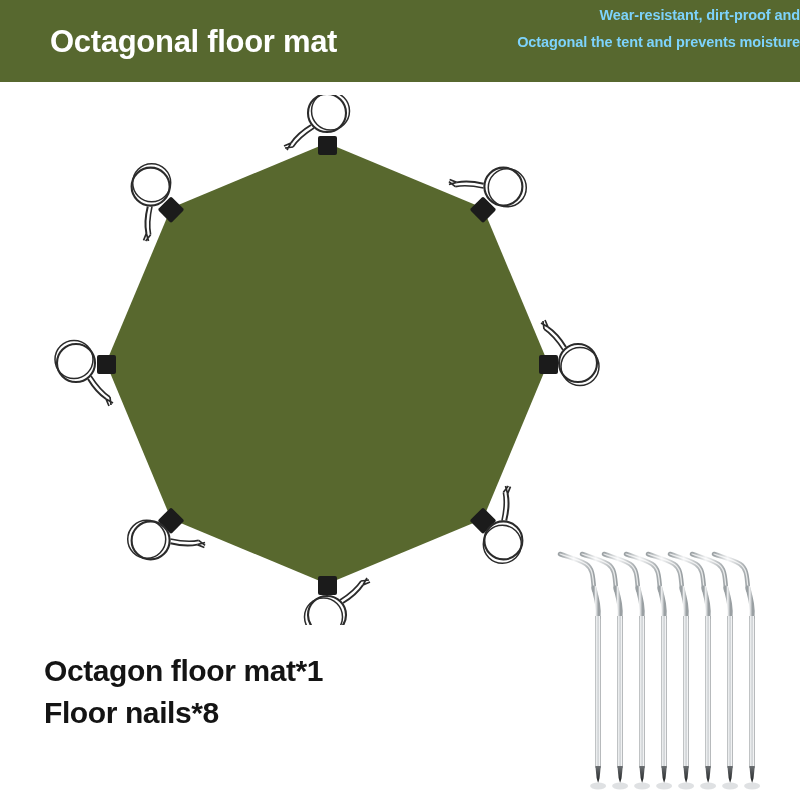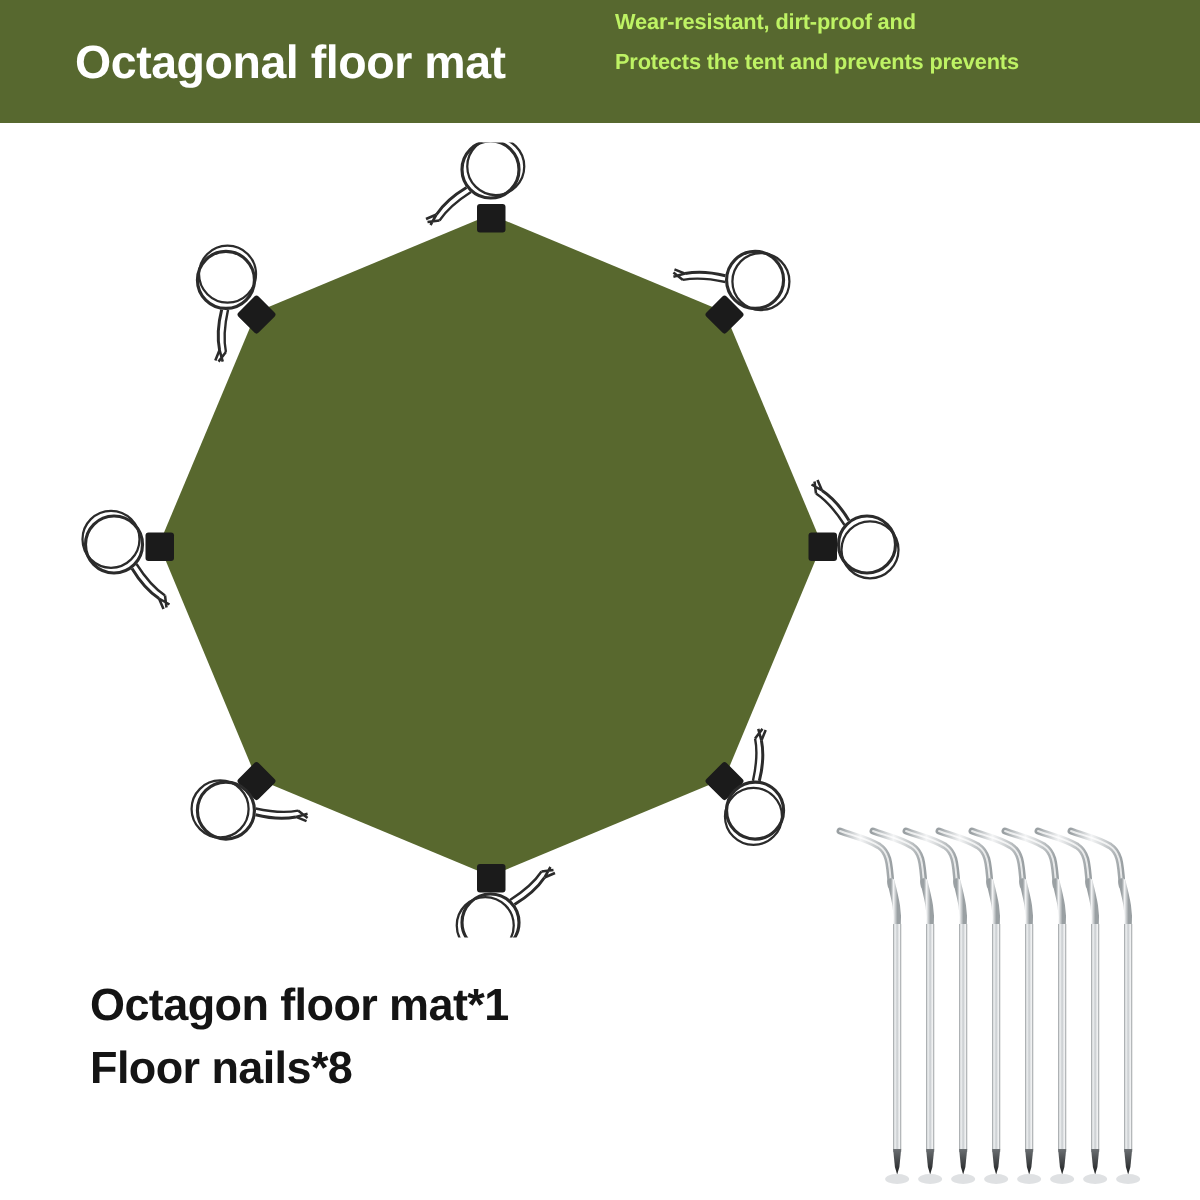--- a/index.html
+++ b/index.html
@@ -37,22 +37,22 @@
     font-weight: bold;
     letter-spacing: -0.3px;
     line-height: 40px;
     white-space: nowrap;
   }
   .banner-right {
     position: absolute;
     left: 410px;
     top: 6px;
     width: 390px;
-    text-align: left;
-    color: #bef264;
+    text-align: right;
+    color: #7dd3fc;
   }
   .banner-sub {
     font-size: 14.5px;
     font-weight: bold;
     line-height: 19px;
     letter-spacing: -0.1px;
   }
   .banner-tag {
     margin-top: 8px;
     font-size: 14.5px;
@@ -85,41 +85,41 @@
   }
   .stakes-svg {
     display: block;
     width: 225px;
     height: 245px;
   }
 
   
   .contents {
     position: absolute;
-    left: 60px;
+    left: 44px;
     top: 650px;
     width: 430px;
   }
   .contents-line {
     color: #141414;
     font-size: 30px;
     font-weight: bold;
     line-height: 42px;
     letter-spacing: -0.4px;
     white-space: nowrap;
   }
 </style>
 </head>
 <body>
 
 <div class="banner">
   <div class="banner-title">Octagonal floor mat</div>
   <div class="banner-right">
     <div class="banner-sub">Wear-resistant, dirt-proof and</div>
-    <div class="banner-tag">Protects the tent and prevents prevents</div>
+    <div class="banner-tag">Octagonal the tent and prevents moisture</div>
   </div>
 </div>
 
 <div class="mat-wrap">
   <svg class="mat-svg" viewBox="0 0 590 530" xmlns="http://www.w3.org/2000/svg">
     <defs>
 
       <g id="ropeloop">
         <circle cx="0" cy="-26" r="19" fill="none" stroke="#2b2b2b" stroke-width="2.1"></circle>
         <circle cx="3.5" cy="-28" r="19" fill="none" stroke="#2b2b2b" stroke-width="1.5"></circle>

